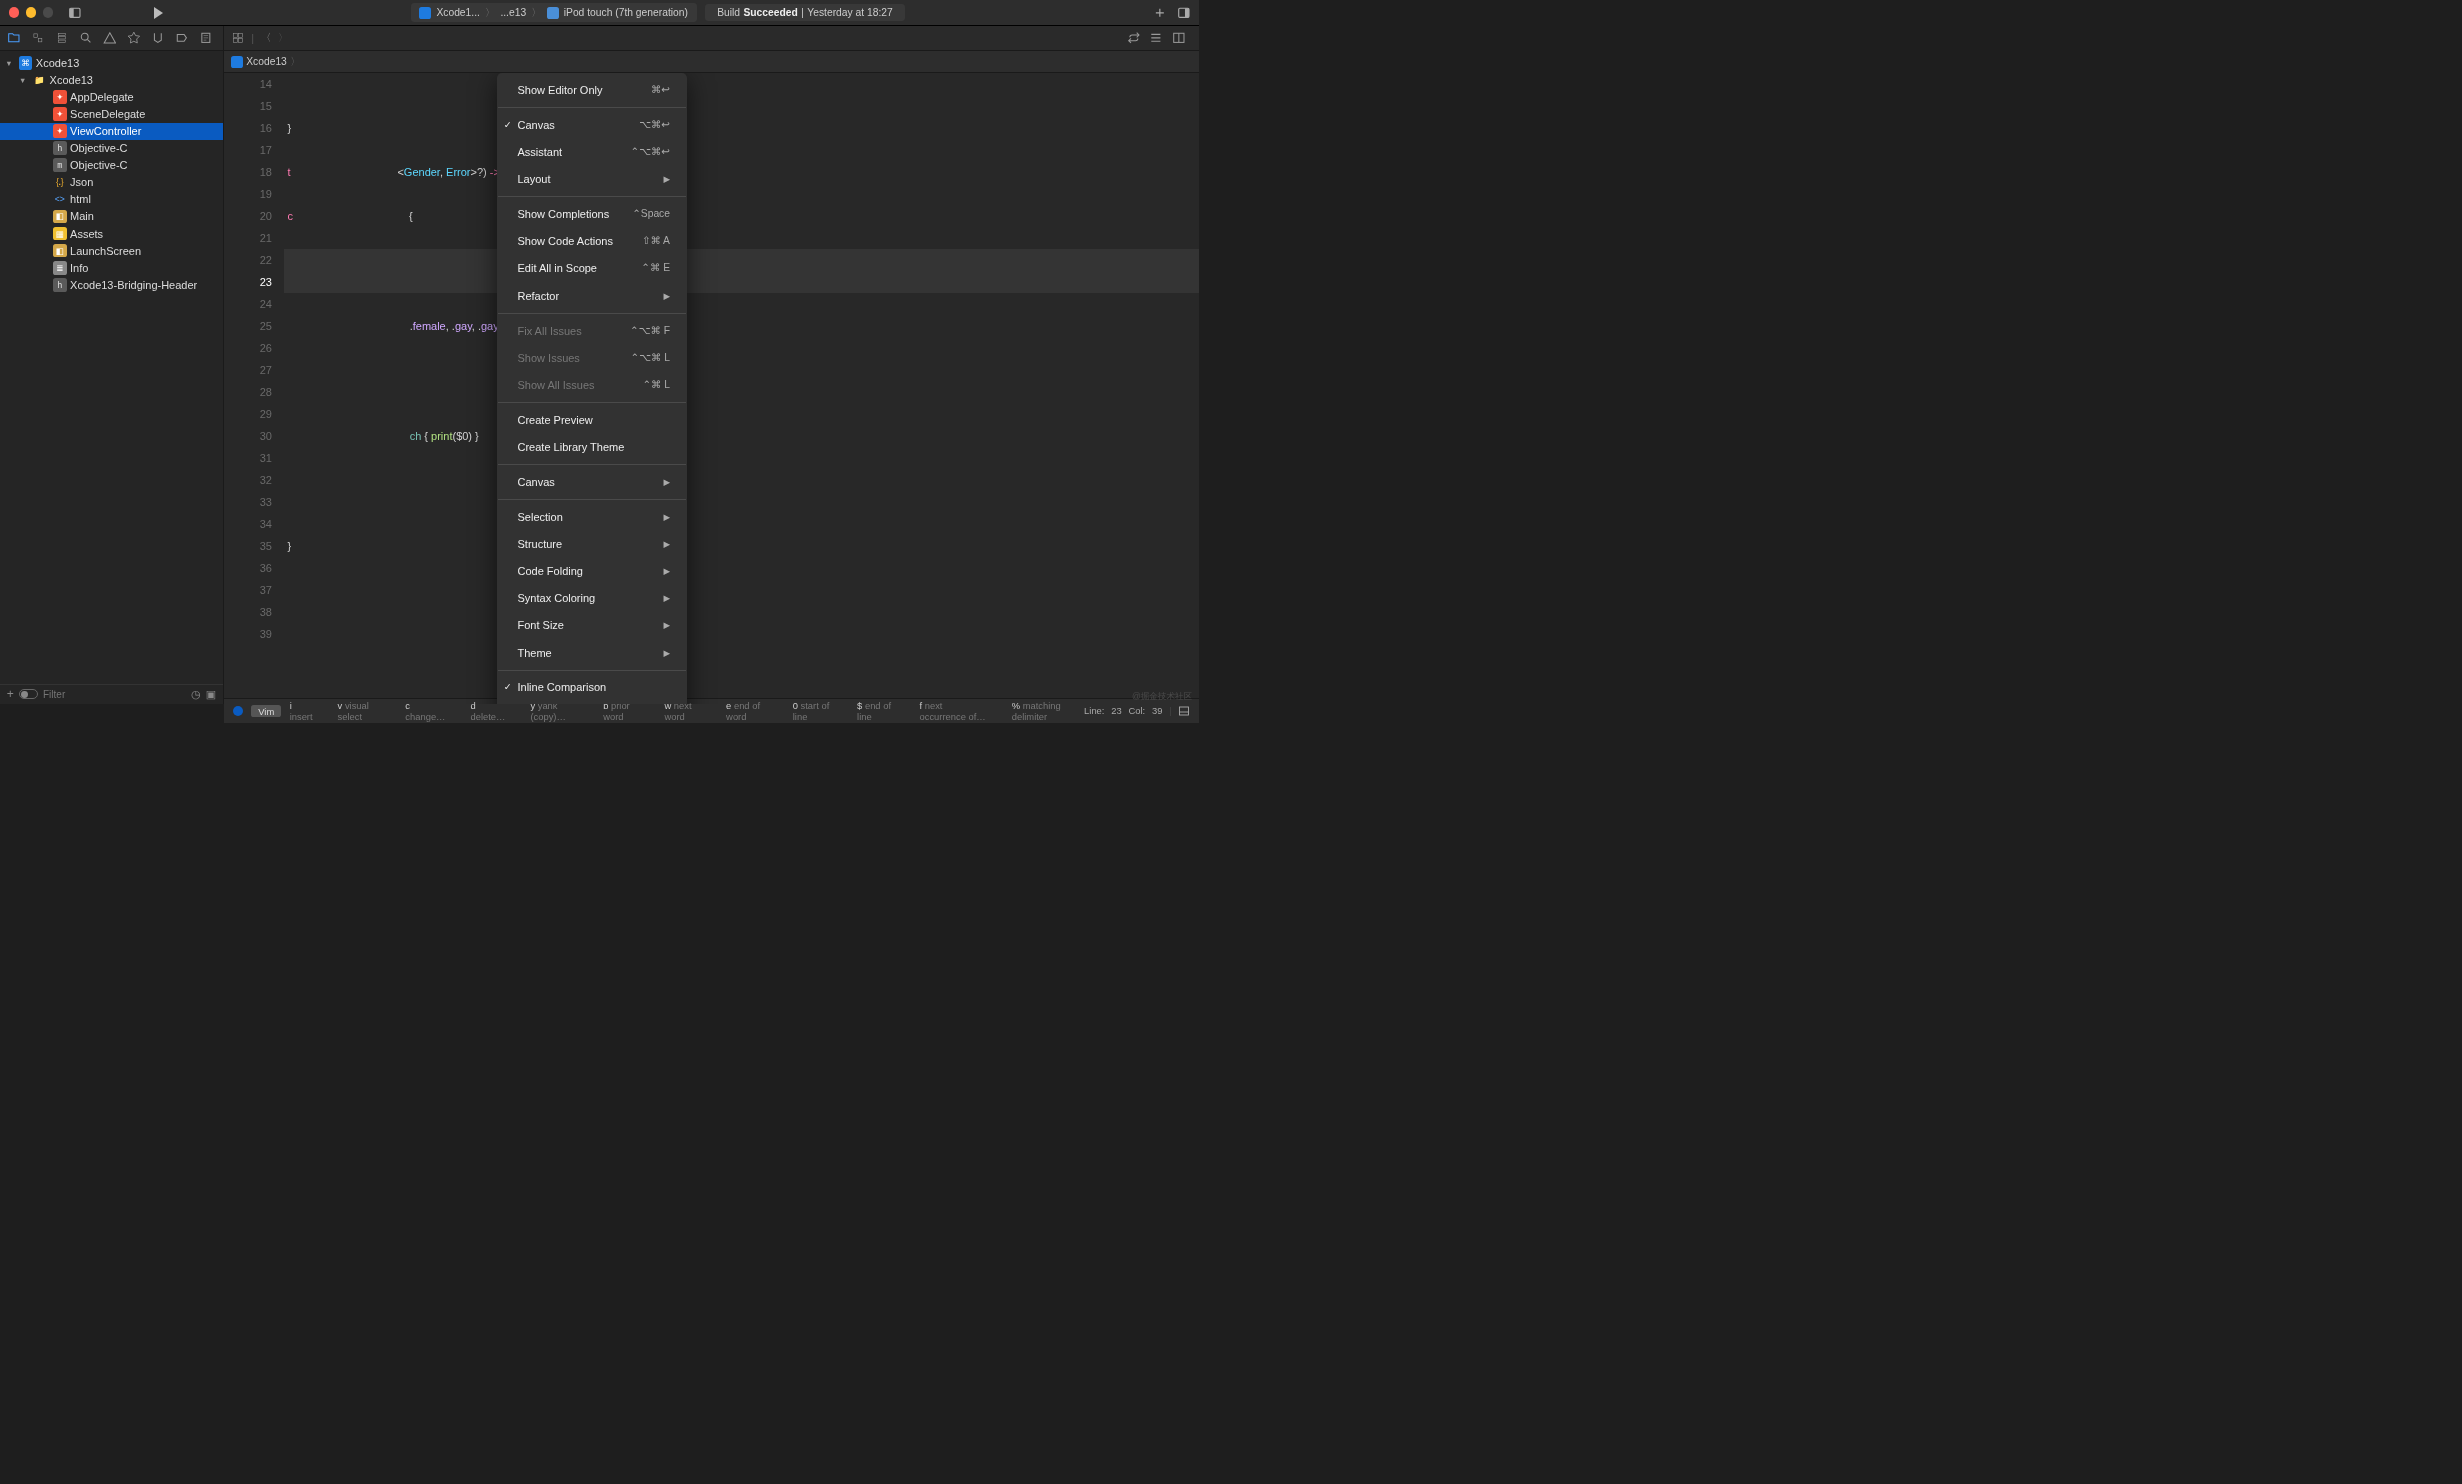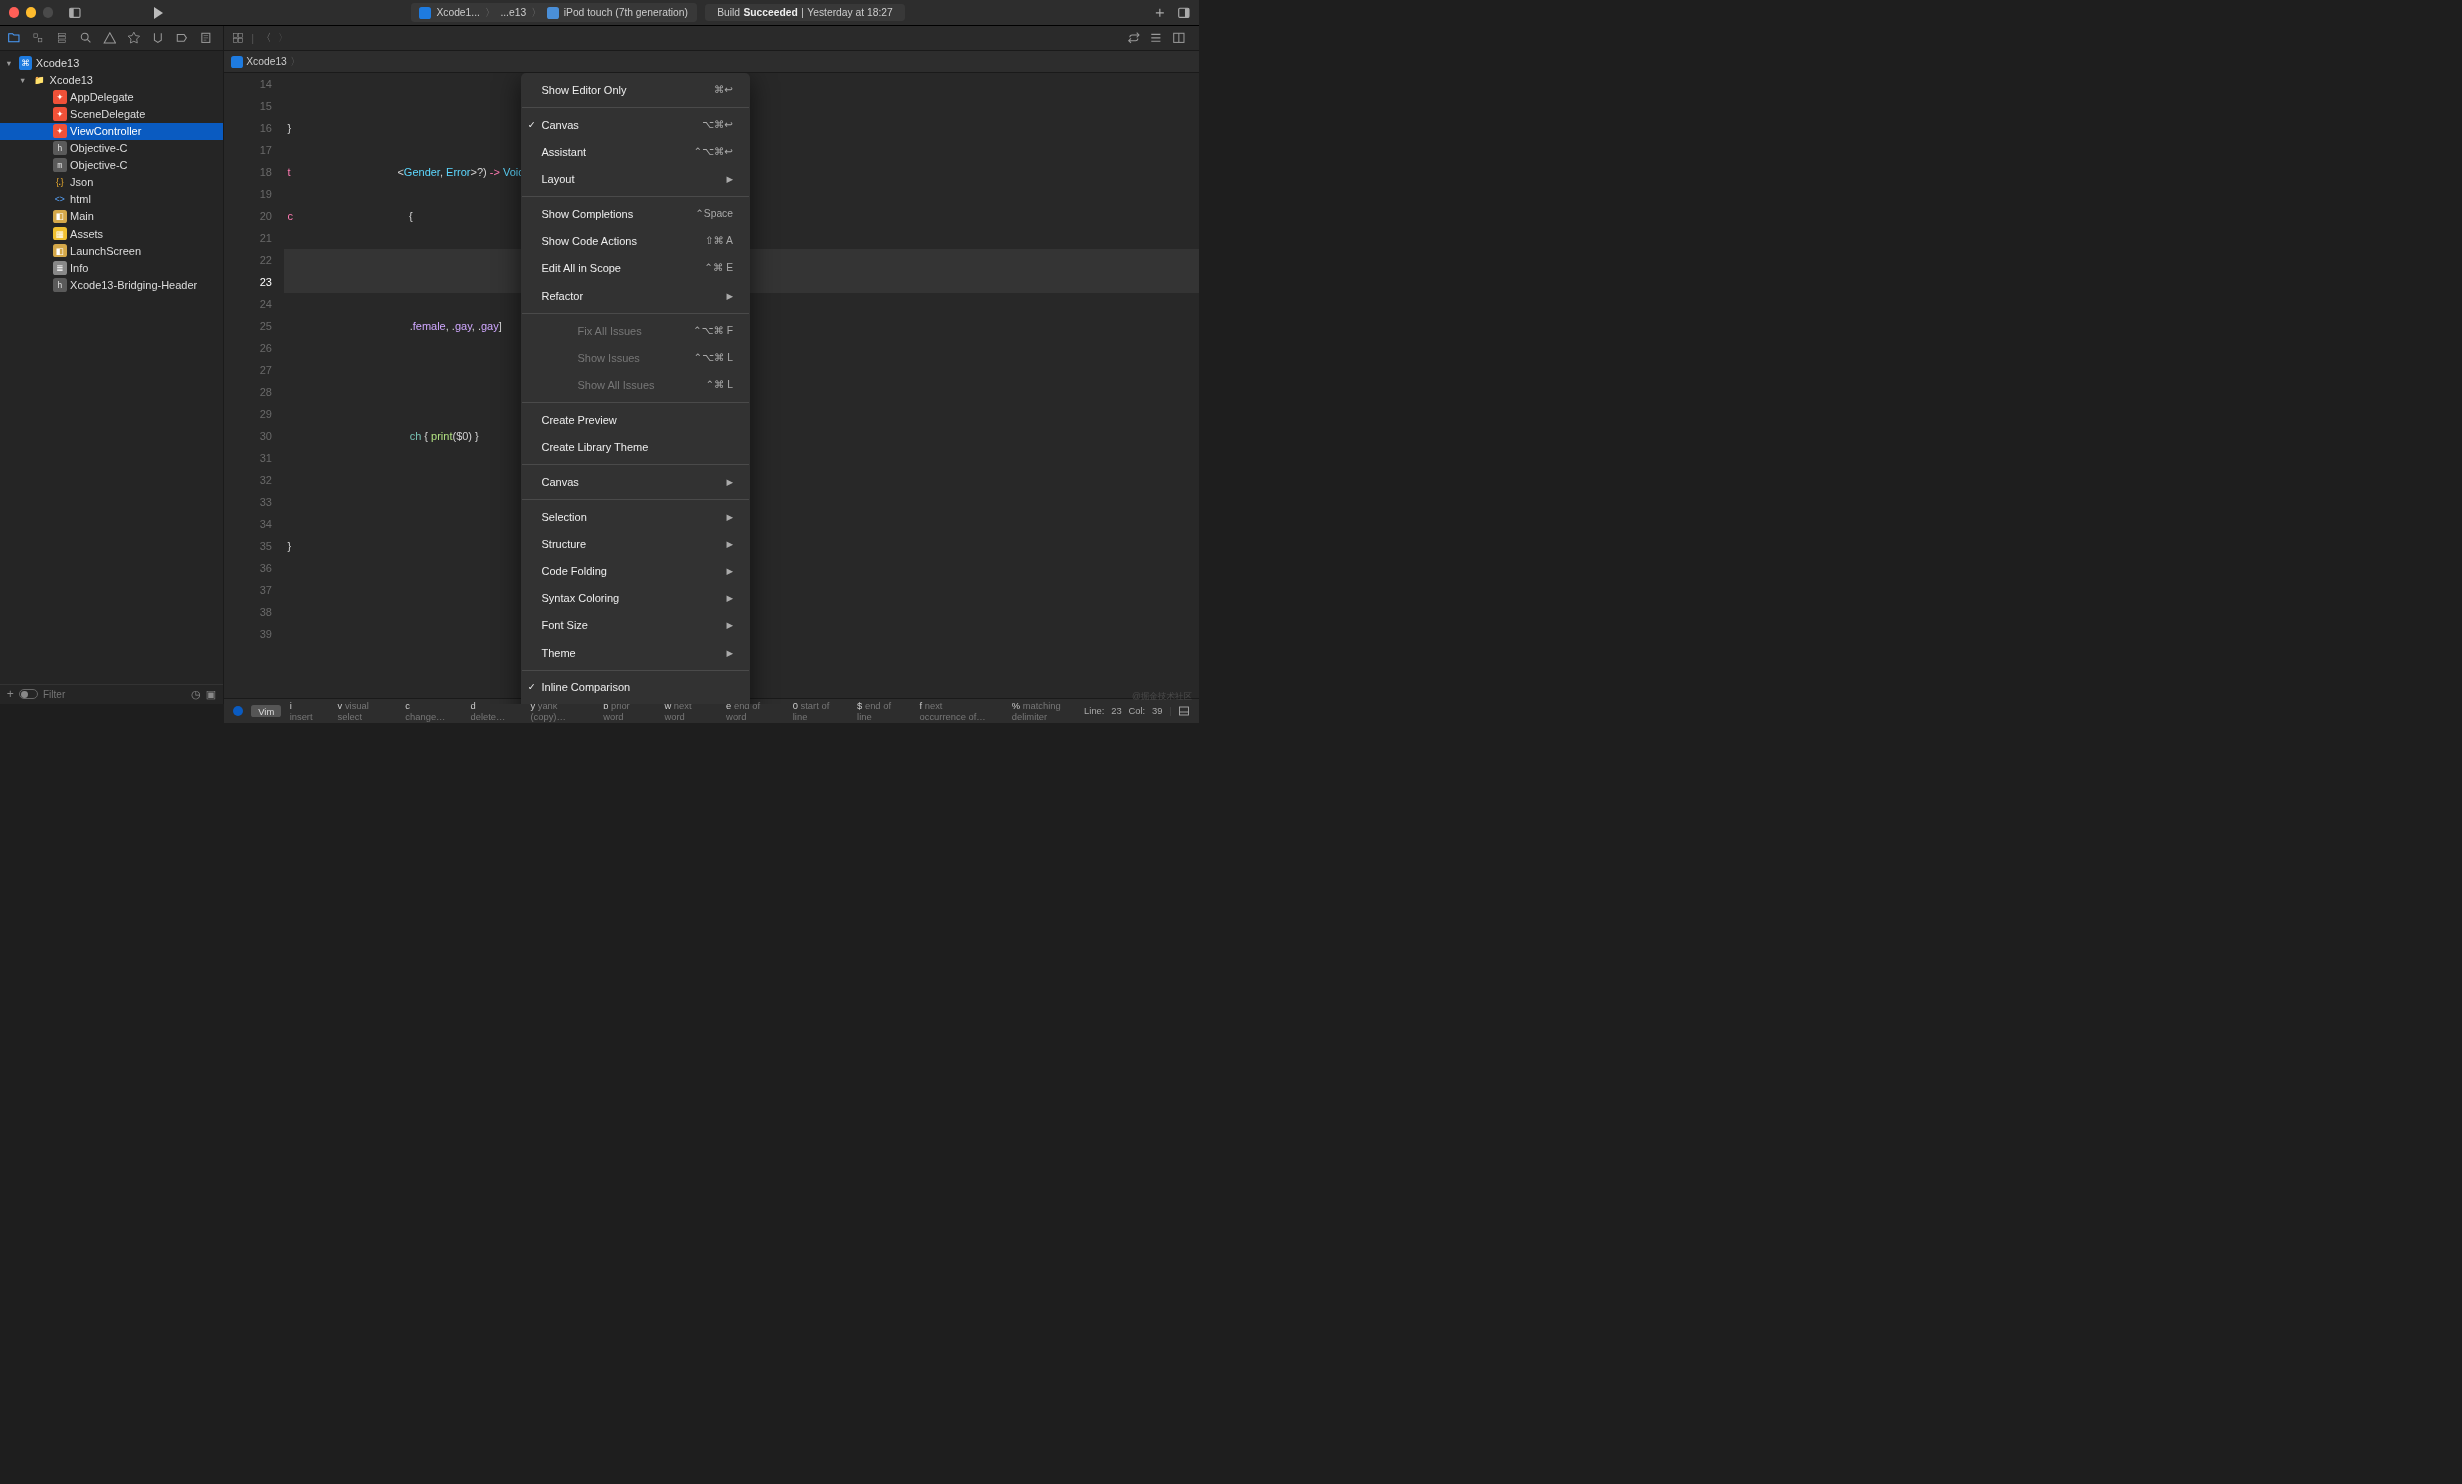--- a/index.html
+++ b/index.html
@@ -64,23 +64,23 @@
     .code-body { flex: 1; position: relative; }
     .code-line { height: 22px; white-space: pre; padding-left: 3.4px; }
     .code-line.highlight { background: rgba(60,60,60,0.6); }
     .kw { color: #ff7ab2; }
     .type { color: #5dd8ff; }
     .enum { color: #d0a8ff; }
     .fn { color: #b0e080; }
     .fn2 { color: #78c2b3; }
     
     
-    .context-menu { position: absolute; top: 0; left: 297px; width: 229px; background: #323232; border-radius: 5.1px; box-shadow: 0 6.8px 26px rgba(0,0,0,0.6); padding: 3.4px 0; z-index: 100; font-size: 11px; }
+    .context-menu { position: absolute; top: 0; left: 273px; width: 190px; background: #323232; border-radius: 5.1px; box-shadow: 0 6.8px 26px rgba(0,0,0,0.6); padding: 3.4px 0; z-index: 100; font-size: 11px; }
     .menu-item { display: flex; align-items: center; padding: 2.6px 17px 2.6px 20.5px; color: #eee; position: relative; }
-    .menu-item.disabled { color: #777; margin-left: 36px; }
+    .menu-item.disabled { color: #777; }
     .menu-item .check { position: absolute; left: 6.8px; font-size: 9.4px; }
     .menu-item .shortcut { margin-left: auto; color: #aaa; font-size: 10.3px; }
     .menu-item .submenu-arrow { margin-left: auto; font-size: 8.6px; color: #aaa; }
     .menu-sep { height: 0.9px; background: #4a4a4a; margin: 3.4px 0.9px; }
     
     
     .statusbar { position: absolute; bottom: 0; left: 224px; right: 0; height: 25px; background: #2d2d2d; border-top: 0.9px solid #1a1a1a; display: flex; align-items: center; padding: 0 8.6px; font-size: 9.4px; color: #888; gap: 8.6px; }
     .vim-badge { background: #555; color: #ddd; padding: 0.9px 6.8px; border-radius: 2.6px; font-size: 9.4px; }
     .vim-hints { display: flex; gap: 25px; flex: 1; overflow: hidden; align-items: center; }
     .vim-hint .key { color: #ccc; font-weight: 500; }

